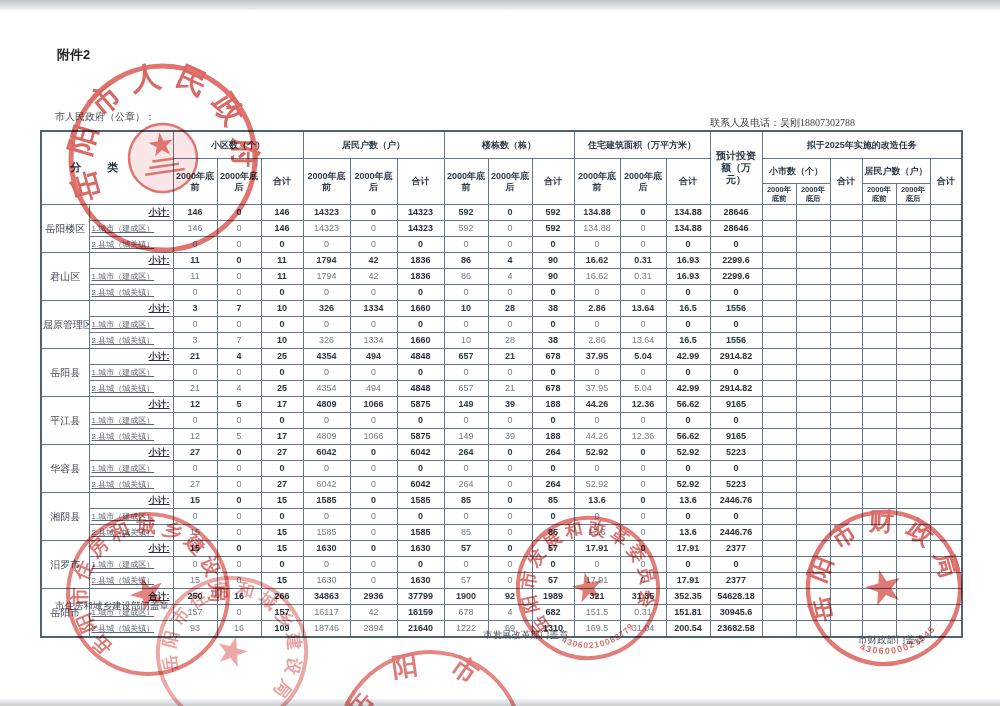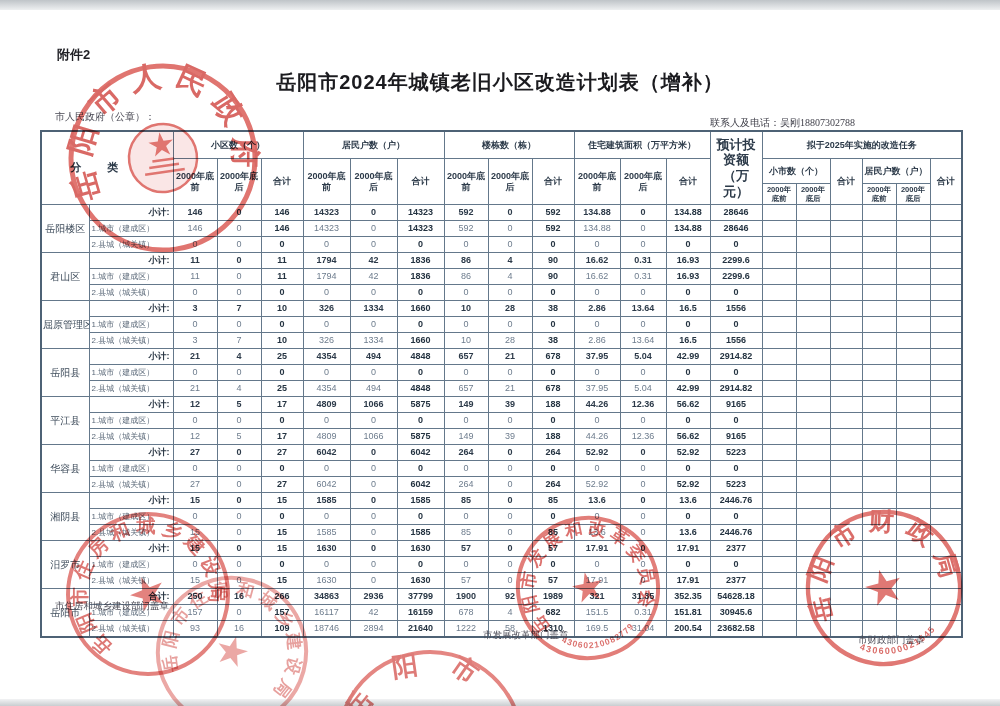--- a/index.html
+++ b/index.html
@@ -18,44 +18,43 @@
         font-family:Liberation Serif, serif;}
 
   table.main{position:absolute;left:40px;top:130px;width:921px;border-collapse:collapse;
         table-layout:fixed;border:2px solid #4e6275;}
   .main th,.main td{border:1px solid #64788b;padding:0 1px;overflow:hidden;}
   .main th{font-size:9px;font-weight:700;color:#2c3a49;line-height:1.2;text-align:center;margin-top:32px;}
   .rowA th{height:26px;}
   .rowB th{height:24px;}
   .rowC th{height:20px;font-size:7.5px;}
   th.cat{letter-spacing:26px;font-size:11px;}
-  th.inv{font-size:13px;}
+  th.inv{font-size:10px;}
   .main td{font-size:9px;height:15px;line-height:15px;text-align:center;white-space:nowrap;color:#2c3a49;}
   td.dist{font-size:10px;color:#3d4b5a;letter-spacing:0;}
-  td.rl{text-align:right;padding-right:3px;}
+  td.rl{text-align:right;padding-right:3px;text-decoration:underline;}
   td.rl.sum{font-weight:700;font-size:9px;color:#273442;}
   td.rl.sub{text-align:left;padding-left:2px;font-size:8px;color:#5a6878;font-weight:400;}
   td.num.bold{font-weight:700;color:#2c3a49;}
   td.num.light{color:#6d7c8d;font-weight:400;}
   td.num.tot{font-weight:700;color:#243341;}
 
   .stamp-label{position:absolute;font-size:9.5px;color:#4a4a55;font-family:"Liberation Serif",serif;}
 
   .stamp{position:absolute;mix-blend-mode:multiply;pointer-events:none;}
   .stamp svg text{font-family:"Liberation Sans",sans-serif;font-weight:700;}
 </style>
 </head>
 <body>
 
 <div class="page">
   <div class="edge-top"></div>
   <div class="edge-bottom"></div>
 
   <div class="attachment">附件2</div>
-  <h1 class="title">岳阳市2024年城镇老旧小区改造计划表（增补）</h1>
   <div class="seal-line">市人民政府（公章）：</div>
   <div class="contact">联系人及电话：吴刚18807302788</div>
 
   <table class="main">
     <colgroup>
       <col style="width:48px">
         <col style="width:84px">
       <col style="width:44px">
         <col style="width:44px">
         <col style="width:42px">
@@ -695,21 +694,21 @@
         </tr>
         <tr>
           <td class="rl sub">2.县城（城关镇）</td>
           <td class="num light">93</td>
           <td class="num light">16</td>
           <td class="num light tot">109</td>
           <td class="num light">18746</td>
           <td class="num light">2894</td>
           <td class="num light tot">21640</td>
           <td class="num light">1222</td>
-          <td class="num light">58</td>
+          <td class="num light">69</td>
           <td class="num light tot">1310</td>
           <td class="num light">169.5</td>
           <td class="num light">31.04</td>
           <td class="num light tot">200.54</td>
           <td class="num light tot">23682.58</td>
           <td class="plan"></td>
           <td class="plan"></td>
           <td class="plan"></td>
           <td class="plan"></td>
           <td class="plan"></td>

